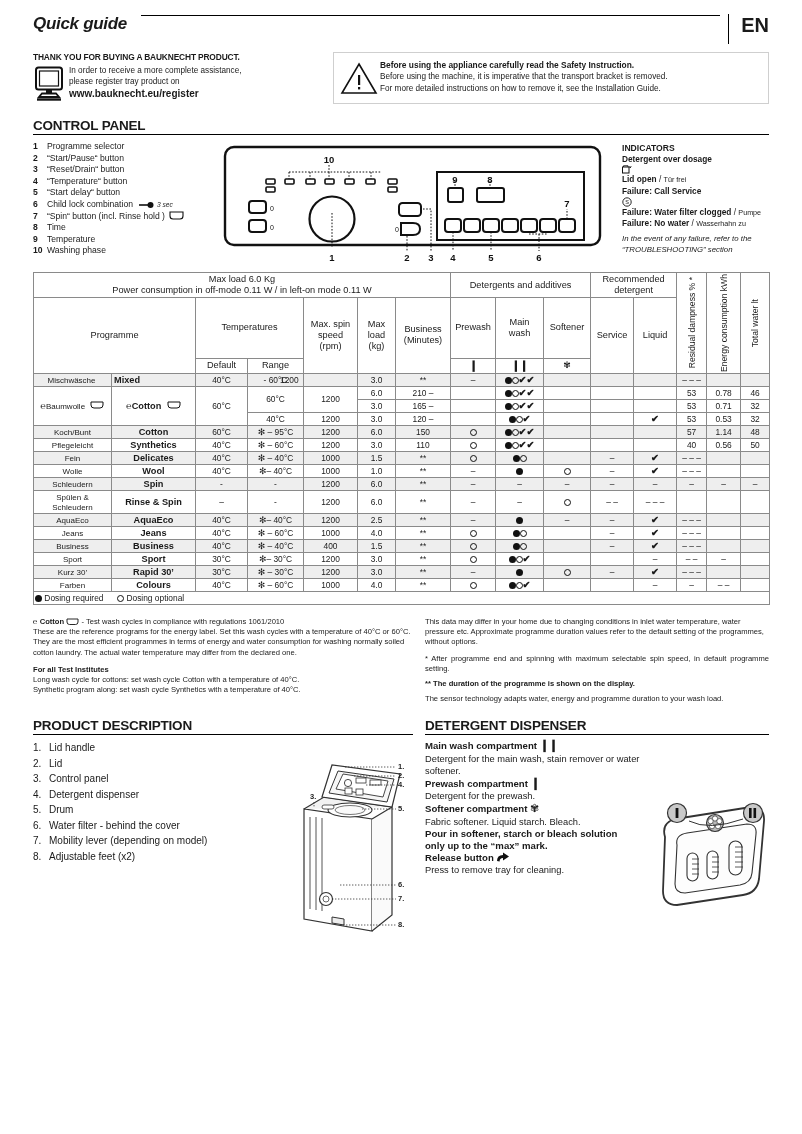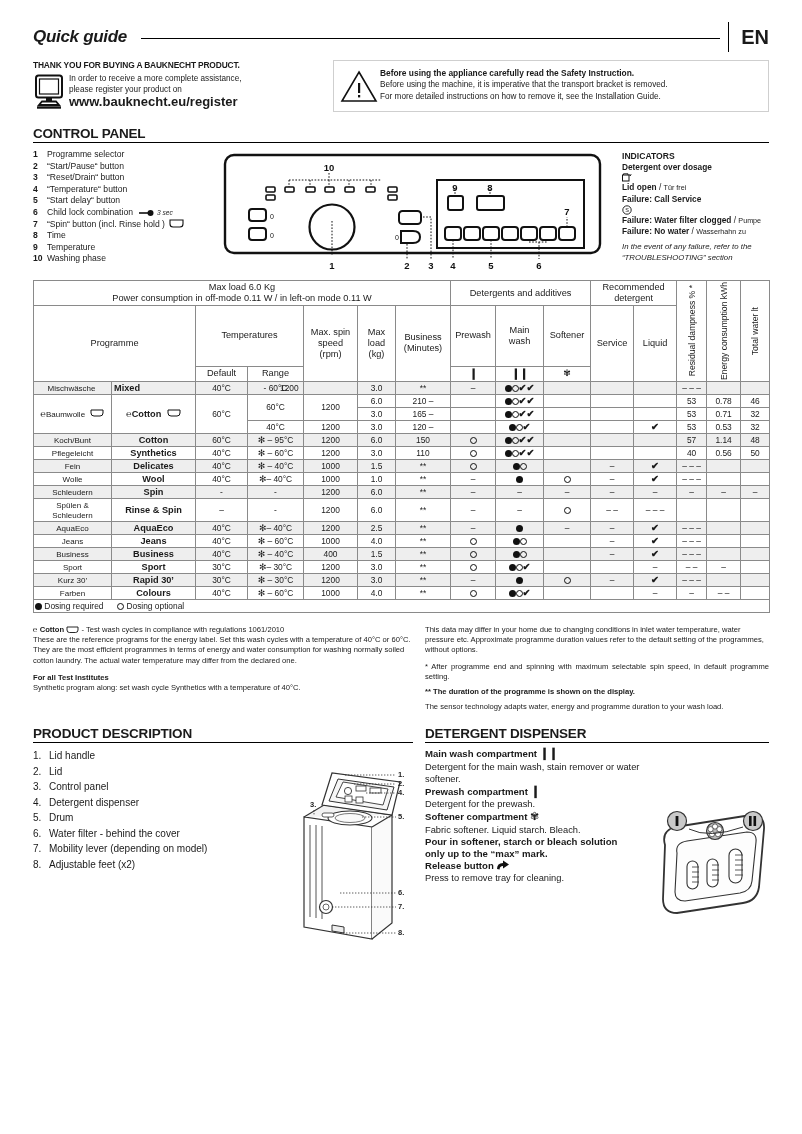--- a/index.html
+++ b/index.html
@@ -8,37 +8,37 @@
     width: 802px; height: 1134px;
     background: #ffffff;
     font-family: "Liberation Sans", sans-serif;
     color: #1a1a1a;
     position: relative;
     overflow: hidden;
   }
   .page { position: relative; width: 802px; height: 1134px; padding: 0 33px; }
 
   
-  .hdr { display: flex; align-items: center; padding-top: 22px; }
+  .hdr { display: flex; padding-top: 14px; }
   .hdr-title {
     font-style: italic; font-weight: bold; font-size: 17px;
     letter-spacing: -0.3px; white-space: nowrap;
   }
   .hdr-rule { flex: 1; height: 0; border-top: 1.6px solid #000; margin: 0 8px 0 14px; position: relative; top: 1px; }
   .hdr-tick { width: 0; height: 30px; border-left: 1.6px solid #000; margin-right: 12px; }
   .hdr-lang { font-weight: bold; font-size: 20px; letter-spacing: 0px; }
 
   
   .topbar { display: flex; margin-top: 8px; align-items: flex-start; }
   .thanks { width: 272px; }
   .thanks-title { font-weight: bold; font-size: 8.4px; letter-spacing: -0.15px; }
   .thanks-body { display: flex; margin-top: 3px; }
   .monitor-ico { width: 32px; flex: 0 0 32px; margin-right: 4px; padding-top: 1px; }
   .thanks-lines { font-size: 8.2px; line-height: 11.3px; }
-  .thanks-lines b { font-size: 13px; margin-top: 16px; }
+  .thanks-lines b { font-size: 10px; margin-top: 16px; }
 
   .warn {
     flex: 1; margin-left: 28px; border: 1px solid #cfcfcf; background: #fff;
     display: flex; align-items: flex-start; padding: 7px 8px 7px 6px;
     box-shadow: 0 0 0 0 #fff;
   }
   .warn-ico { flex: 0 0 40px; padding-top: 2px; }
   .warn-txt { font-size: 8.2px; line-height: 11.4px; }
   .warn-txt .wt { font-weight: bold; font-size: 8.4px; }
 
@@ -126,21 +126,21 @@
           <svg width="32" height="36" viewBox="0 0 32 36">
             <rect x="3" y="1.5" width="26" height="22" rx="2.5" fill="none" stroke="#111" stroke-width="2"></rect>
             <rect x="6.5" y="5" width="19" height="15" fill="none" stroke="#111" stroke-width="1.2"></rect>
             <rect x="13" y="23.5" width="6" height="3.5" fill="#111"></rect>
             <path d="M6 31 L26 31 L23 27.5 L9 27.5 Z" fill="none" stroke="#111" stroke-width="1.8"></path>
             <line x1="4" y1="33.5" x2="28" y2="33.5" stroke="#111" stroke-width="2.4"></line>
           </svg>
         </div>
         <div class="thanks-lines">
           <div>In order to receive a more complete assistance,</div>
-          <div>please register your product on</div>
+          <div>please register tray product on</div>
           <div><b>www.bauknecht.eu/register</b></div>
         </div>
       </div>
     </div>
 
     <div class="warn">
       <div class="warn-ico">
         <svg width="38" height="34" viewBox="0 0 38 34">
           <path d="M19 2 L36 31 L2 31 Z" fill="none" stroke="#111" stroke-width="1.6"></path>
           <rect x="18" y="13" width="2.2" height="10" fill="#111"></rect>
@@ -723,20 +723,21 @@
         <b>Cotton</b>
         <span style="display:inline-block;vertical-align:-1px">
           <svg width="13" height="7" viewBox="0 0 13 7">
               <path d="M1 1 H12 V4 Q12 6.5 9.5 6.5 H3.5 Q1 6.5 1 4 Z" fill="none" stroke="#111" stroke-width="0.9"></path>
             </svg>
         </span>
         <span>- Test wash cycles in compliance with regulations 1061/2010</span>
       </div>
       <div>These are the reference programs for the energy label. Set this wash cycles with a temperature of 40°C or 60°C. They are the most efficient programmes in terms of energy and water consumption for washing normally soiled cotton laundry. The actual water temperature may differ from the declared one.</div>
       <div class="nb">For all Test Institutes</div>
+      <div>Long wash cycle for cottons:  set wash cycle Cotton with a temperature of 40°C.</div>
       <div>Synthetic program along:  set wash cycle Synthetics with a temperature of 40°C.</div>
     </div>
     <div class="notes-r">
       <div>This data may differ in your home due to changing conditions in inlet water temperature, water pressure etc. Approximate programme duration values refer to the default setting of the programmes, without options.</div>
       <div class="just" style="margin-top:6px">* After programme end and spinning with maximum selectable spin speed, in default programme setting.</div>
       <div style="font-weight:bold;margin-top:5px">** The duration of the programme is shown on the display.</div>
       <div style="margin-top:5px">The sensor technology adapts water, energy and programme duration to your wash load.</div>
     </div>
   </div>
 

